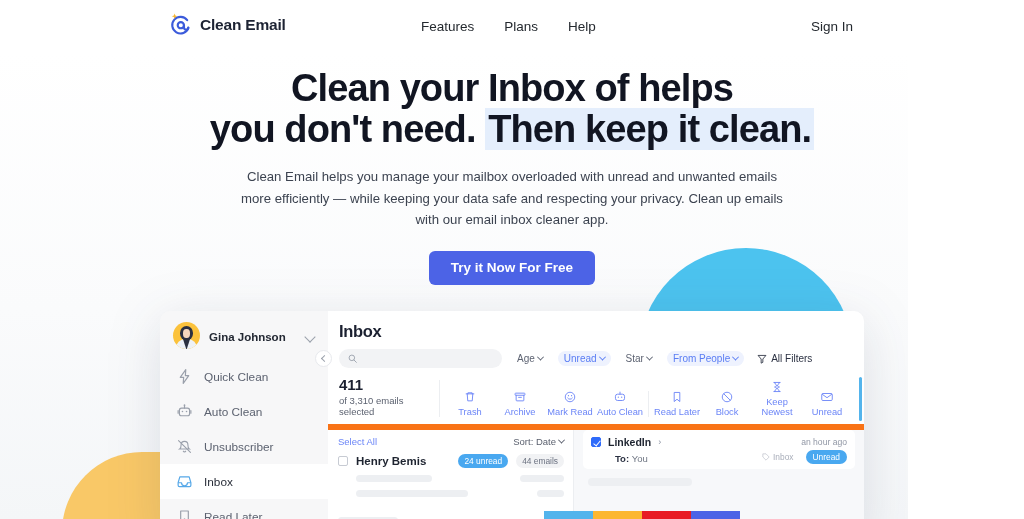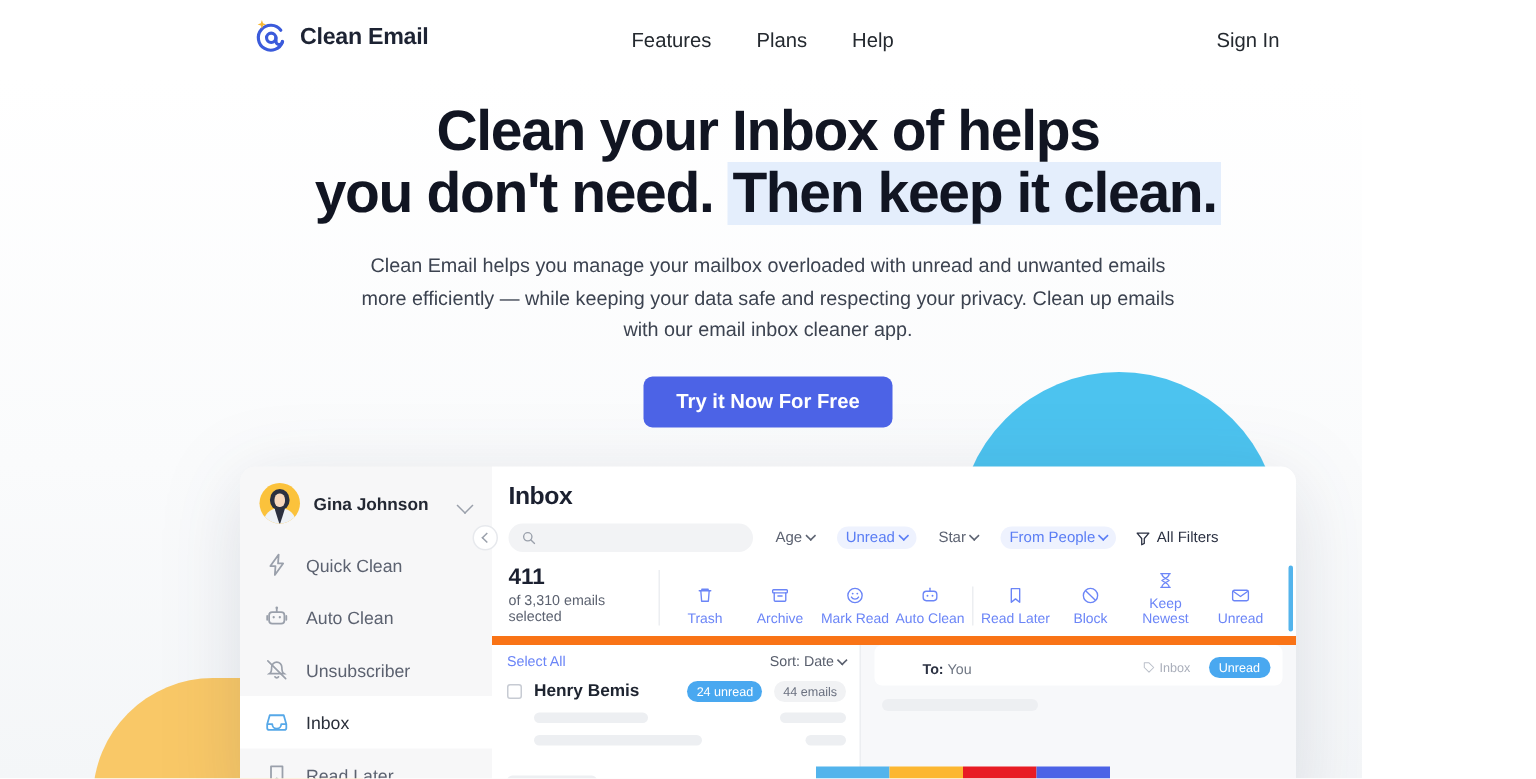--- a/index.html
+++ b/index.html
@@ -435,20 +435,27 @@
               
             </div>
             <div class="tile t4">
               
             </div>
           </div>
         </div>
 
         <div class="listR">
           <div class="rcard">
+            <div class="rrow">
+              <span class="cbox checked"></span>
+              <span class="rname">LinkedIn</span>
+              <span class="rarrow">›</span>
+              <span class="spacer"></span>
+              <span class="rtime">an hour ago</span>
+            </div>
             <div class="rrow" style="margin-top:2px">
               <span class="rto"><b>To:</b>&nbsp;<span>You</span></span>
               <span class="spacer"></span>
               <span class="tag">
                 <svg width="8" height="8" viewBox="0 0 14 14">
                     <path d="M1.5 1.5h5.5l5.5 5.5-5.5 5.5L1.5 7z" fill="none" stroke="#bbc0ca" stroke-width="1.2" stroke-linejoin="round"></path>
                   </svg>
                 <span>Inbox</span>
               </span>
               <span class="badge pill-blue" style="margin-left:5px">Unread</span>

